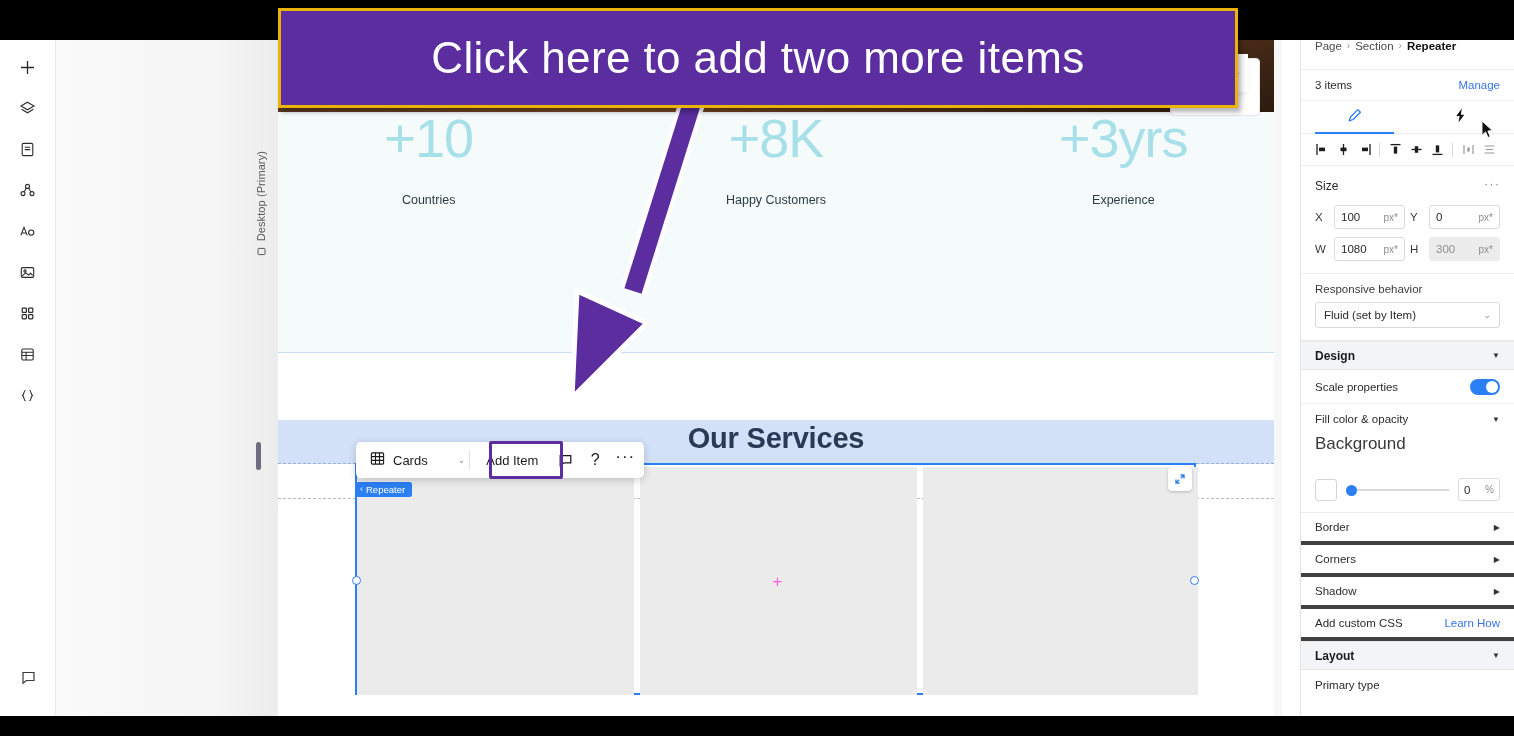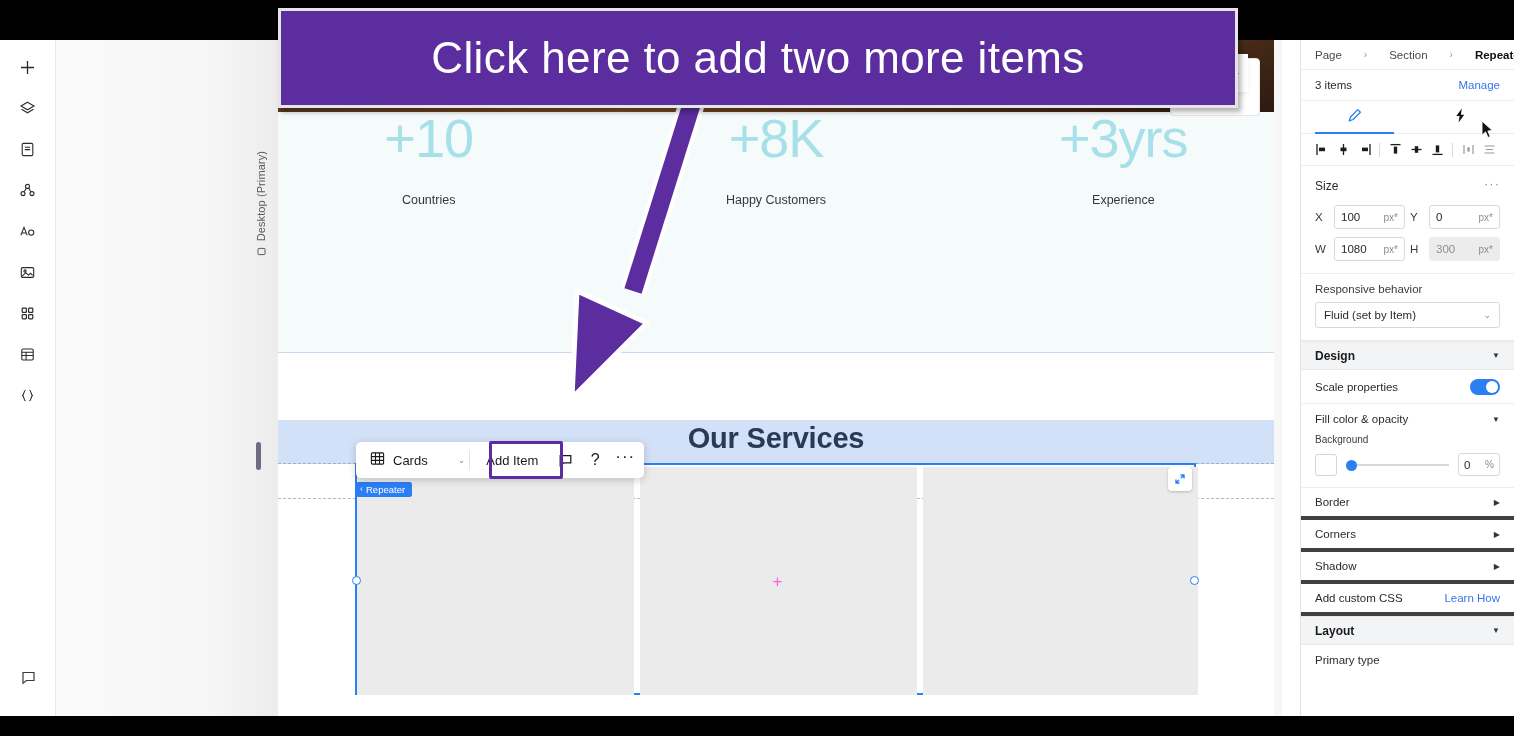--- a/index.html
+++ b/index.html
@@ -276,21 +276,21 @@
   .inspector {
     position: absolute; right: 0; top: 0;
     width: 214px; height: 676px;
     background: #ffffff;
     border-left: 1px solid #e3e3e3;
     font-size: 12px;
     color: #2b2b2b;
     overflow: hidden;
   }
   .insp-crumb {
-    height: 30px; display: flex; align-items: center; gap: 22px;
+    height: 30px; display: flex; gap: 5px;
     padding: 0 14px; font-size: 11.5px; color: #4a4a4a;
     border-bottom: 1px solid #ededed;
   }
   .insp-crumb .sep { color: #9a9a9a; font-size: 10px; }
   .insp-crumb .cur { color: #111; font-weight: 700; }
   .insp-items {
     height: 31px; display: flex; align-items: center; justify-content: space-between;
     padding: 0 14px; border-bottom: 1px solid #ededed;
     font-size: 11.5px;
   }
@@ -360,21 +360,21 @@
   .toggle .knob {
     position: absolute; right: 2px; top: 2px;
     width: 12px; height: 12px; border-radius: 50%; background: #fff;
   }
   .sub-hdr {
     height: 30px; display: flex; align-items: center; justify-content: space-between;
     padding: 0 14px; font-size: 11.5px; cursor: pointer;
   }
   .sub-hdr .caret { font-size: 8px; color: #333; }
   .bg-block { padding: 0 14px 11px; border-bottom: 1px solid #ededed; }
-  .bg-lbl { font-size: 10px; color: #3a3a3a; margin-bottom: 8px; }
+  .bg-lbl { font-size: 17px; color: #3a3a3a; margin-bottom: 24px; }
   .bg-row { display: flex; align-items: center; gap: 9px; }
   .swatch { width: 22px; height: 22px; border: 1px solid #d4d4d4; border-radius: 3px; background: #fff; cursor: pointer; }
   .slider { flex: 1; height: 14px; position: relative; cursor: pointer; }
   .slider .track { position: absolute; left: 0; right: 0; top: 6px; height: 2px; background: #d8d8d8; }
   .slider .knob { position: absolute; left: 0; top: 2px; width: 11px; height: 11px; border-radius: 50%; background: #2b7ff5; }
   .pct-field {
     width: 42px; height: 23px; border: 1px solid #d9d9d9; border-radius: 3px;
     display: flex; align-items: center; justify-content: space-between;
     padding: 0 5px; font-size: 11.5px; cursor: text;
   }
@@ -395,21 +395,21 @@
     position: absolute; left: 1481px; top: 80px;
     width: 14px; height: 20px; z-index: 60;
   }
 
   
   .callout {
     position: absolute;
     left: 278px; top: 8px;
     width: 960px; height: 100px;
     background: #5b2d9e;
-    border: 3px solid #e5e5e5;
+    border: 3px solid #eab308;
     box-shadow: 3px 4px 5px rgba(0,0,0,.30);
     display: flex; align-items: center; justify-content: center;
     z-index: 50;
   }
   .callout-text {
     color: #ffffff;
     font-size: 44px;
     font-weight: 400;
     letter-spacing: .4px;
     white-space: nowrap;

